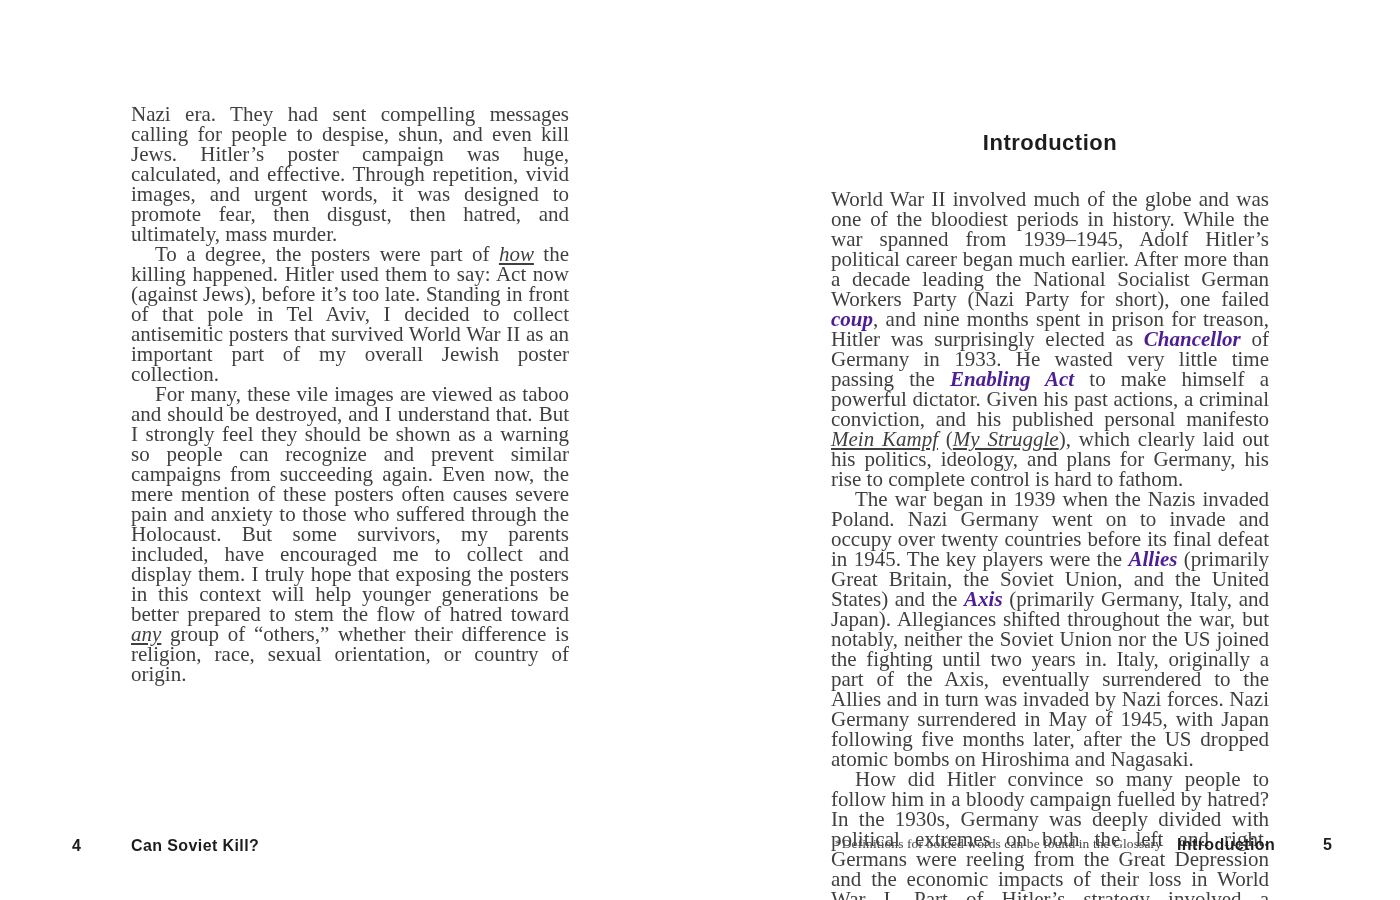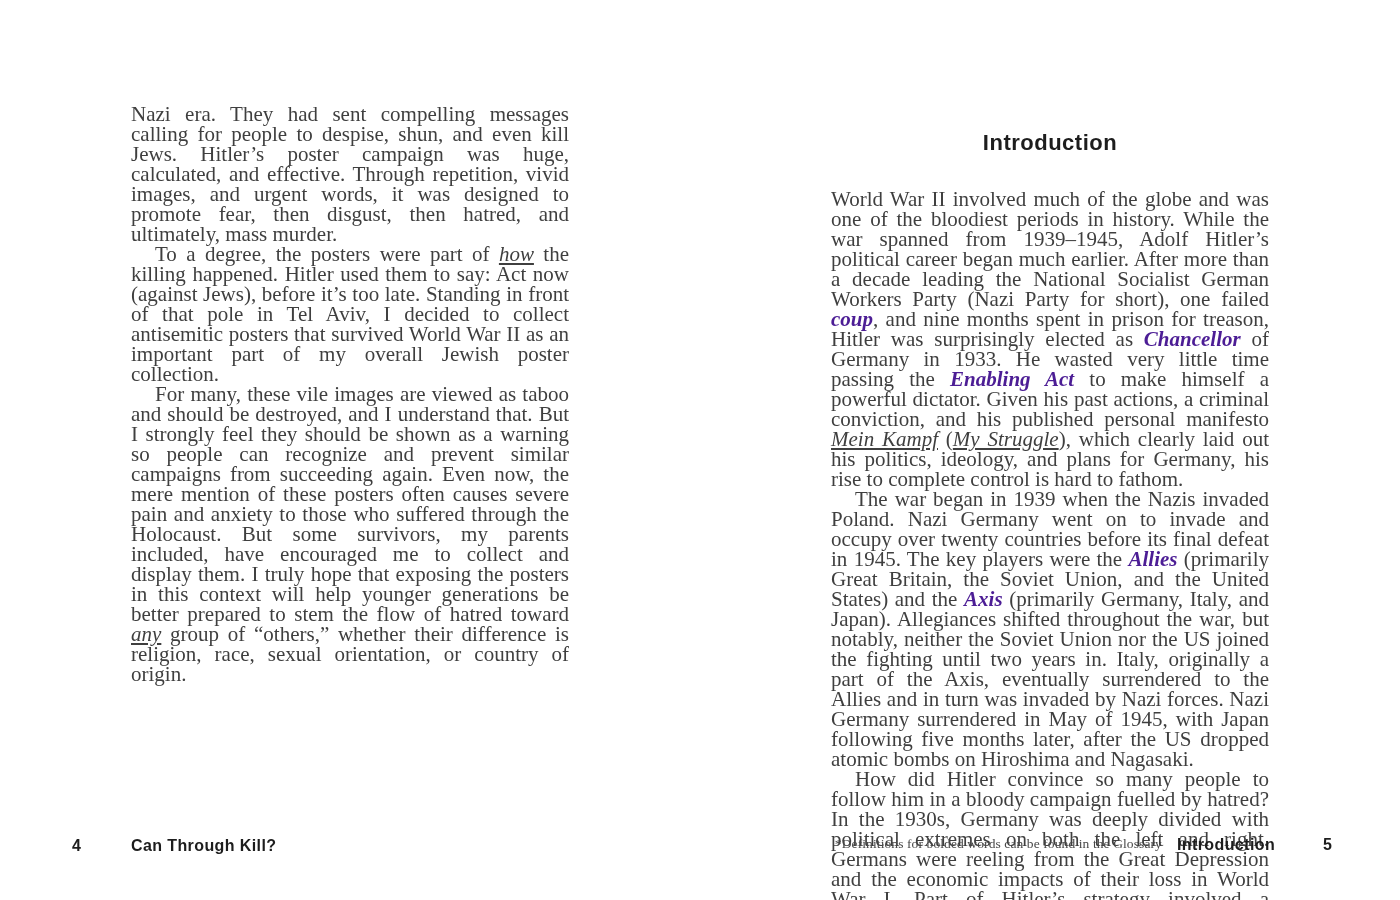--- a/index.html
+++ b/index.html
@@ -99,19 +99,19 @@
   <h1 class="chapter-title">Introduction</h1>
   <div>
       <p class="body-para"><span>World War II involved much of the globe and was one of the bloodiest periods in history. While the war spanned from 1939–1945, Adolf Hitler’s political career began much earlier. After more than a decade leading the National Socialist German Workers Party (Nazi Party for short), one failed </span><span class="run-bold">coup</span><span>, and nine months spent in prison for treason, Hitler was surprisingly elected as </span><span class="run-bold">Chancellor</span><span> of Germany in 1933. He wasted very little time passing the </span><span class="run-bold">Enabling Act</span><span> to make himself a powerful dictator. Given his past actions, a criminal conviction, and his published personal manifesto </span><span class="run-italic">Mein Kampf</span><span> (</span><span class="run-italic">My Struggle</span><span>), which clearly laid out his politics, ideology, and plans for Germany, his rise to complete control is hard to fathom.</span></p>
       <p class="body-para indented"><span>The war began in 1939 when the Nazis invaded Poland. Nazi Germany went on to invade and occupy over twenty countries before its final defeat in 1945. The key players were the </span><span class="run-bold">Allies</span><span> (primarily Great Britain, the Soviet Union, and the United States) and the </span><span class="run-bold">Axis</span><span> (primarily Germany, Italy, and Japan). Allegiances shifted throughout the war, but notably, neither the Soviet Union nor the US joined the fighting until two years in. Italy, originally a part of the Axis, eventually surrendered to the Allies and in turn was invaded by Nazi forces. Nazi Germany surrendered in May of 1945, with Japan following five months later, after the US dropped atomic bombs on Hiroshima and Nagasaki.</span></p>
       <p class="body-para indented"><span>How did Hitler convince so many people to follow him in a bloody campaign fuelled by hatred? In the 1930s, Germany was deeply divided with political extremes on both the left and right. Germans were reeling from the Great Depression and the economic impacts of their loss in World War I. Part of Hitler’s strategy involved a comprehensive social and political campaign that started long before 1939 and fed into public fear, anger, and</span></p>
     </div>
 </div>
 
 <span id="footer-left-pagenum" class="footer-item">4</span>
 
-<span id="footer-left-running" class="footer-item">Can Through Kill?</span>
+<span id="footer-left-running" class="footer-item">Can Soviet Kill?</span>
 
 <div id="footer-right">
   <span id="footnote">*Definitions for bolded words can be found in the Glossary</span>
   <span id="footer-right-running">Introduction</span>
   <span id="footer-right-pagenum">5</span>
 </div>
 
 </body></html>

